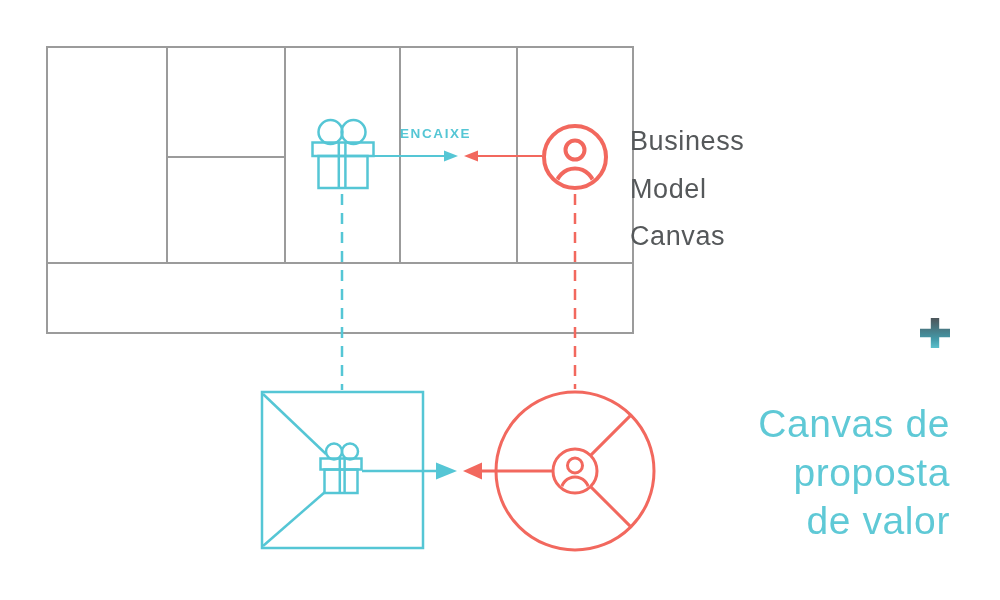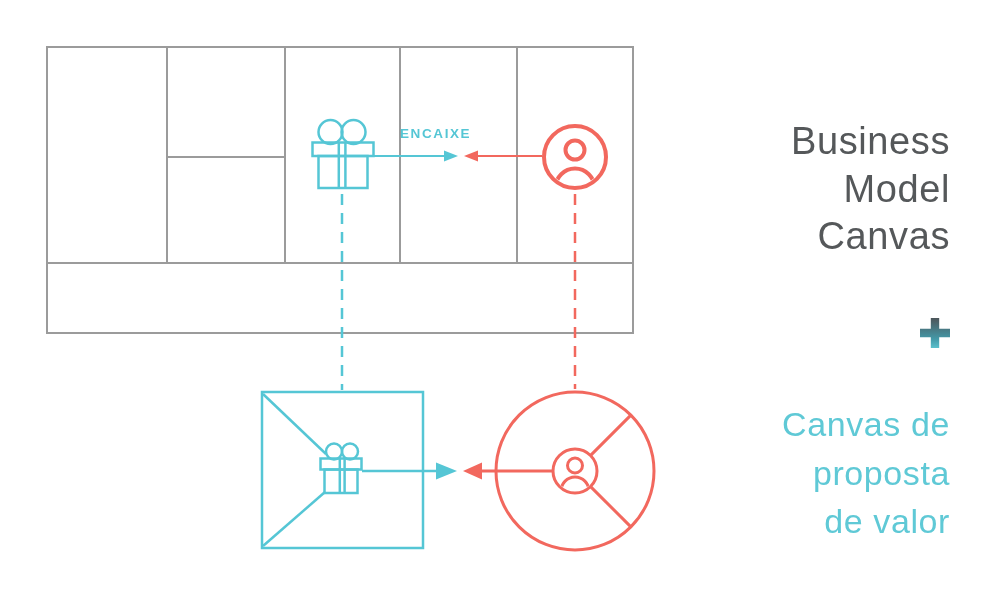--- a/index.html
+++ b/index.html
@@ -17,28 +17,28 @@
   .t-fill{fill:var(--teal);stroke:none;}
   .c-fill{fill:var(--coral);stroke:none;}
 
   .fit-label{
     position:absolute;left:400px;top:126px;width:120px;
     text-align:left;font-size:13.5px;font-weight:bold;
     letter-spacing:1.6px;color:var(--teal);
   }
   .bmc-title{
     position:absolute;right:50px;top:118px;width:320px;
-    text-align:right;white-space:pre-line;
-    font-size:38px;line-height:47.5px;font-weight:300;
+    white-space:pre-line;
+    font-size:27px;line-height:47.5px;font-weight:300;
     letter-spacing:0.6px;color:var(--title_gray);
   }
   .vpc-subtitle{
     position:absolute;right:50px;top:400px;width:320px;
     text-align:right;white-space:pre-line;
-    font-size:34px;line-height:48.5px;font-weight:300;
+    font-size:39px;line-height:48.5px;font-weight:300;
     letter-spacing:0.6px;color:var(--text_teal);
   }
   .plus-icon{
     position:absolute;left:920px;top:318px;width:30px;height:30px;
     background:linear-gradient(180deg,var(--plus_dark) 0%,var(--plus_teal) 70%,var(--plus_light) 100%);
     clip-path:polygon(36% 0,64% 0,64% 36%,100% 36%,100% 64%,64% 64%,64% 100%,36% 100%,36% 64%,0 64%,0 36%,36% 36%);
   }
 </style>
 </head>
 <body>

